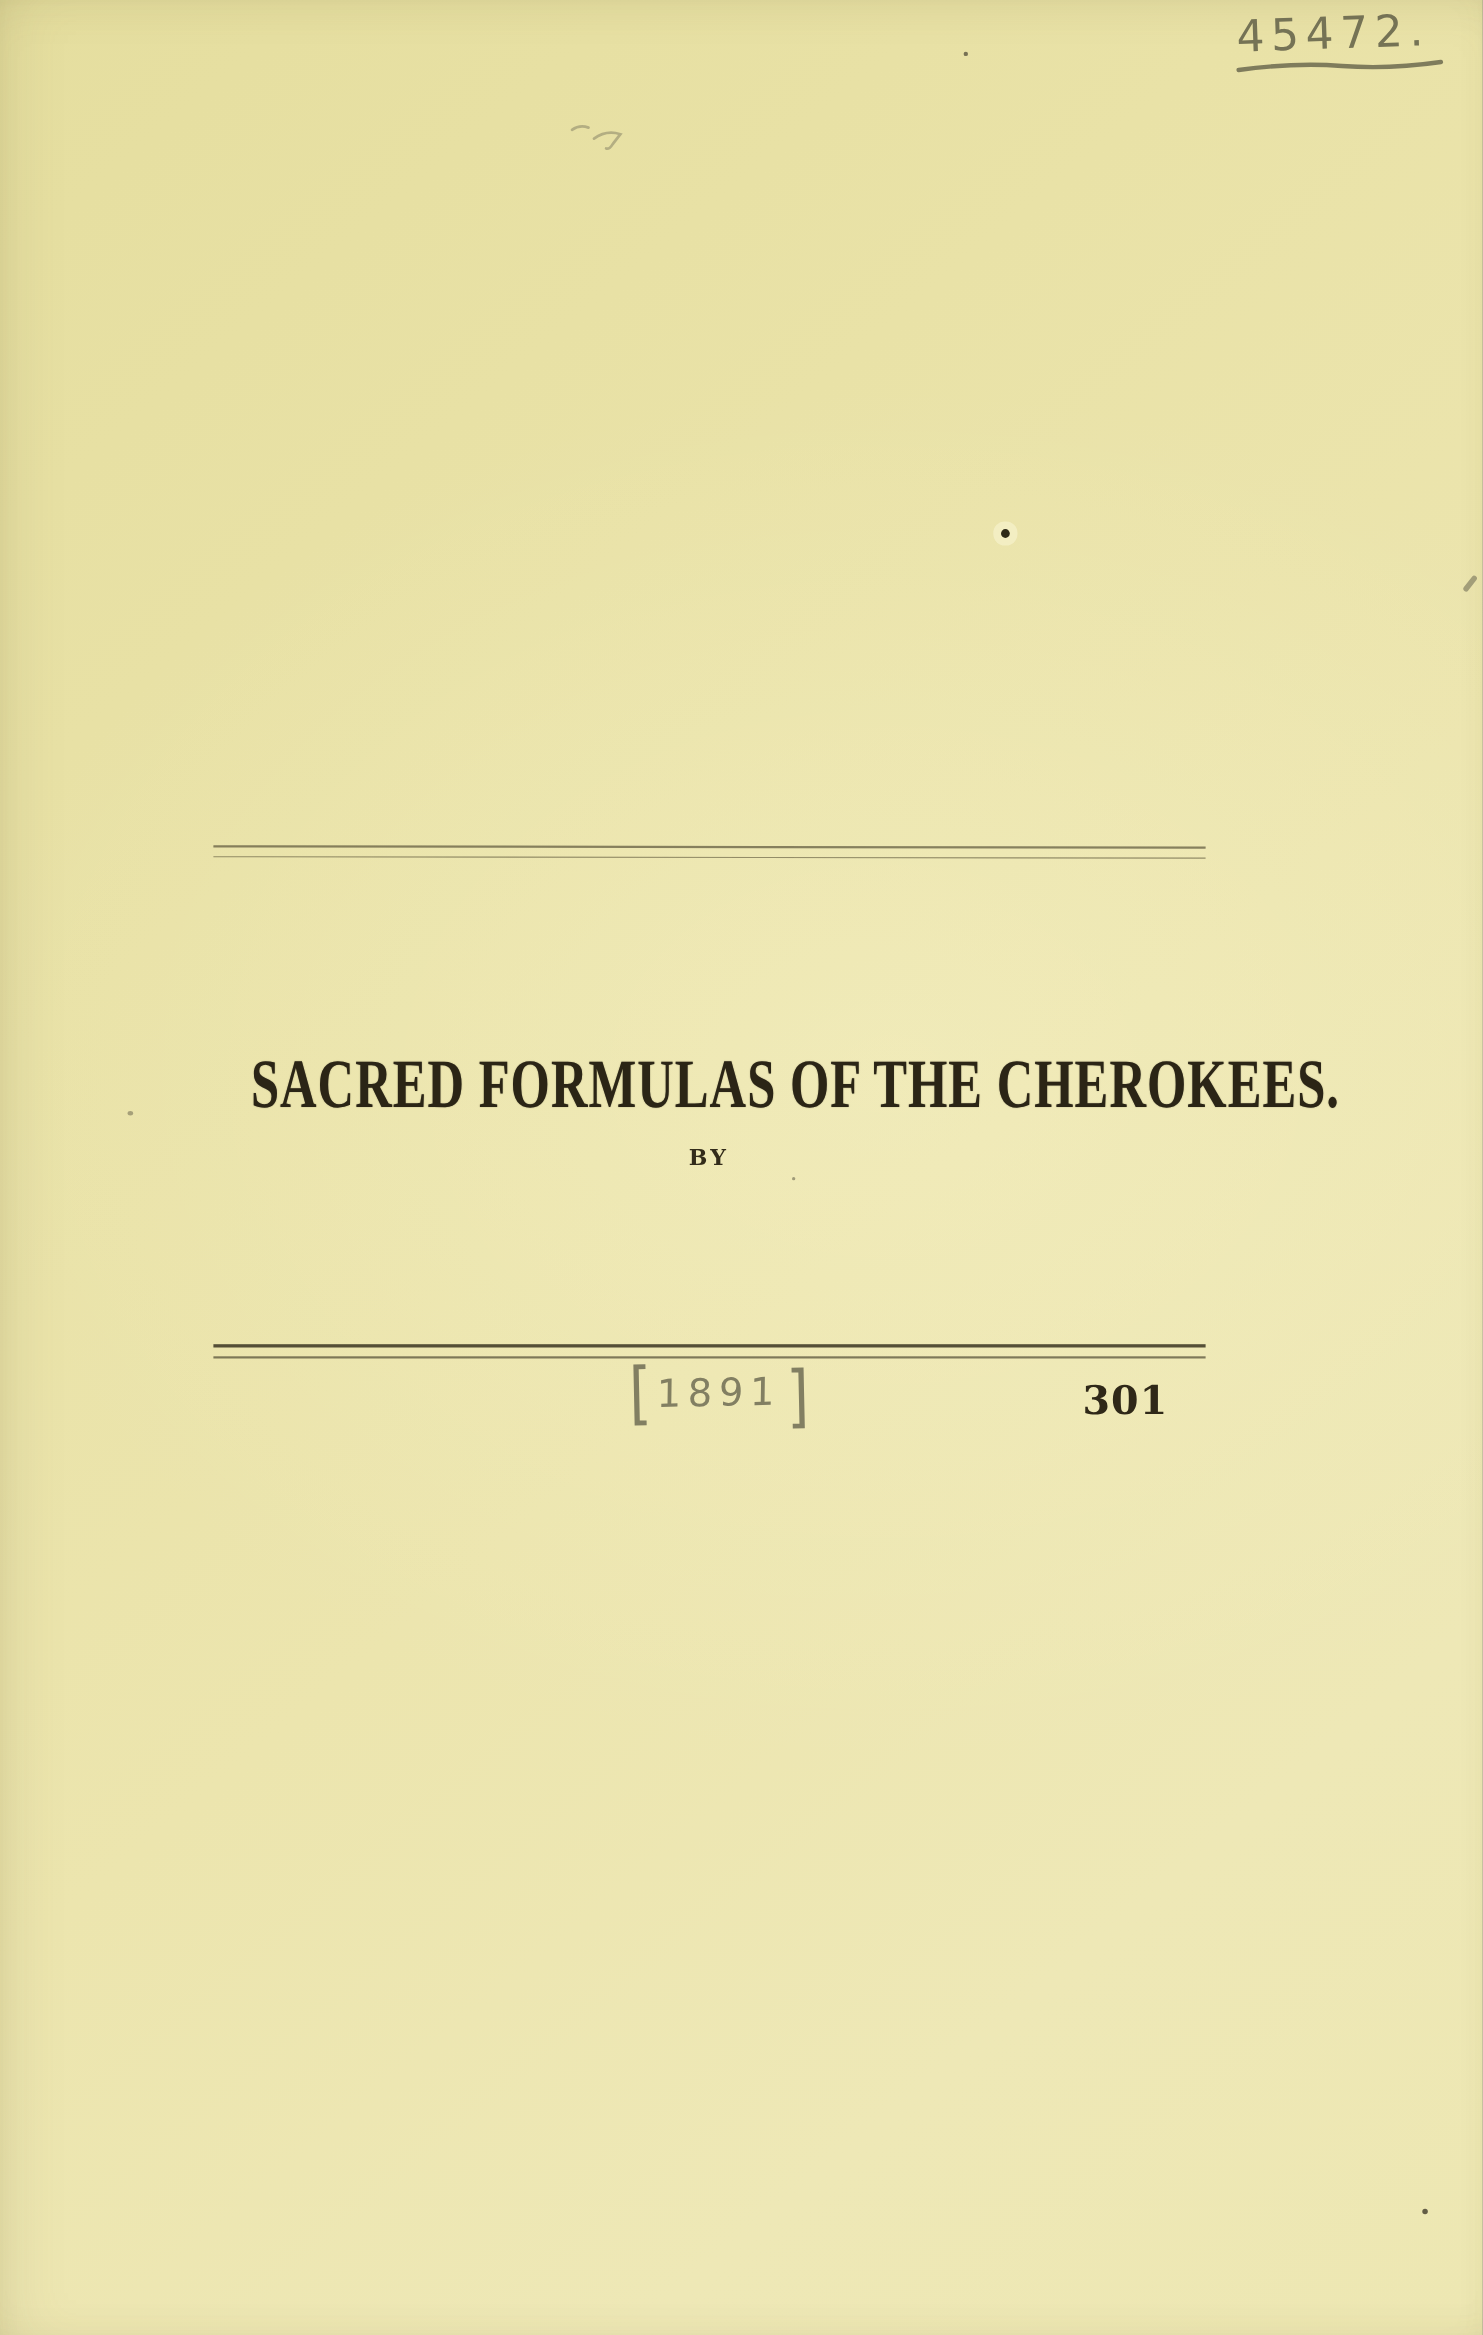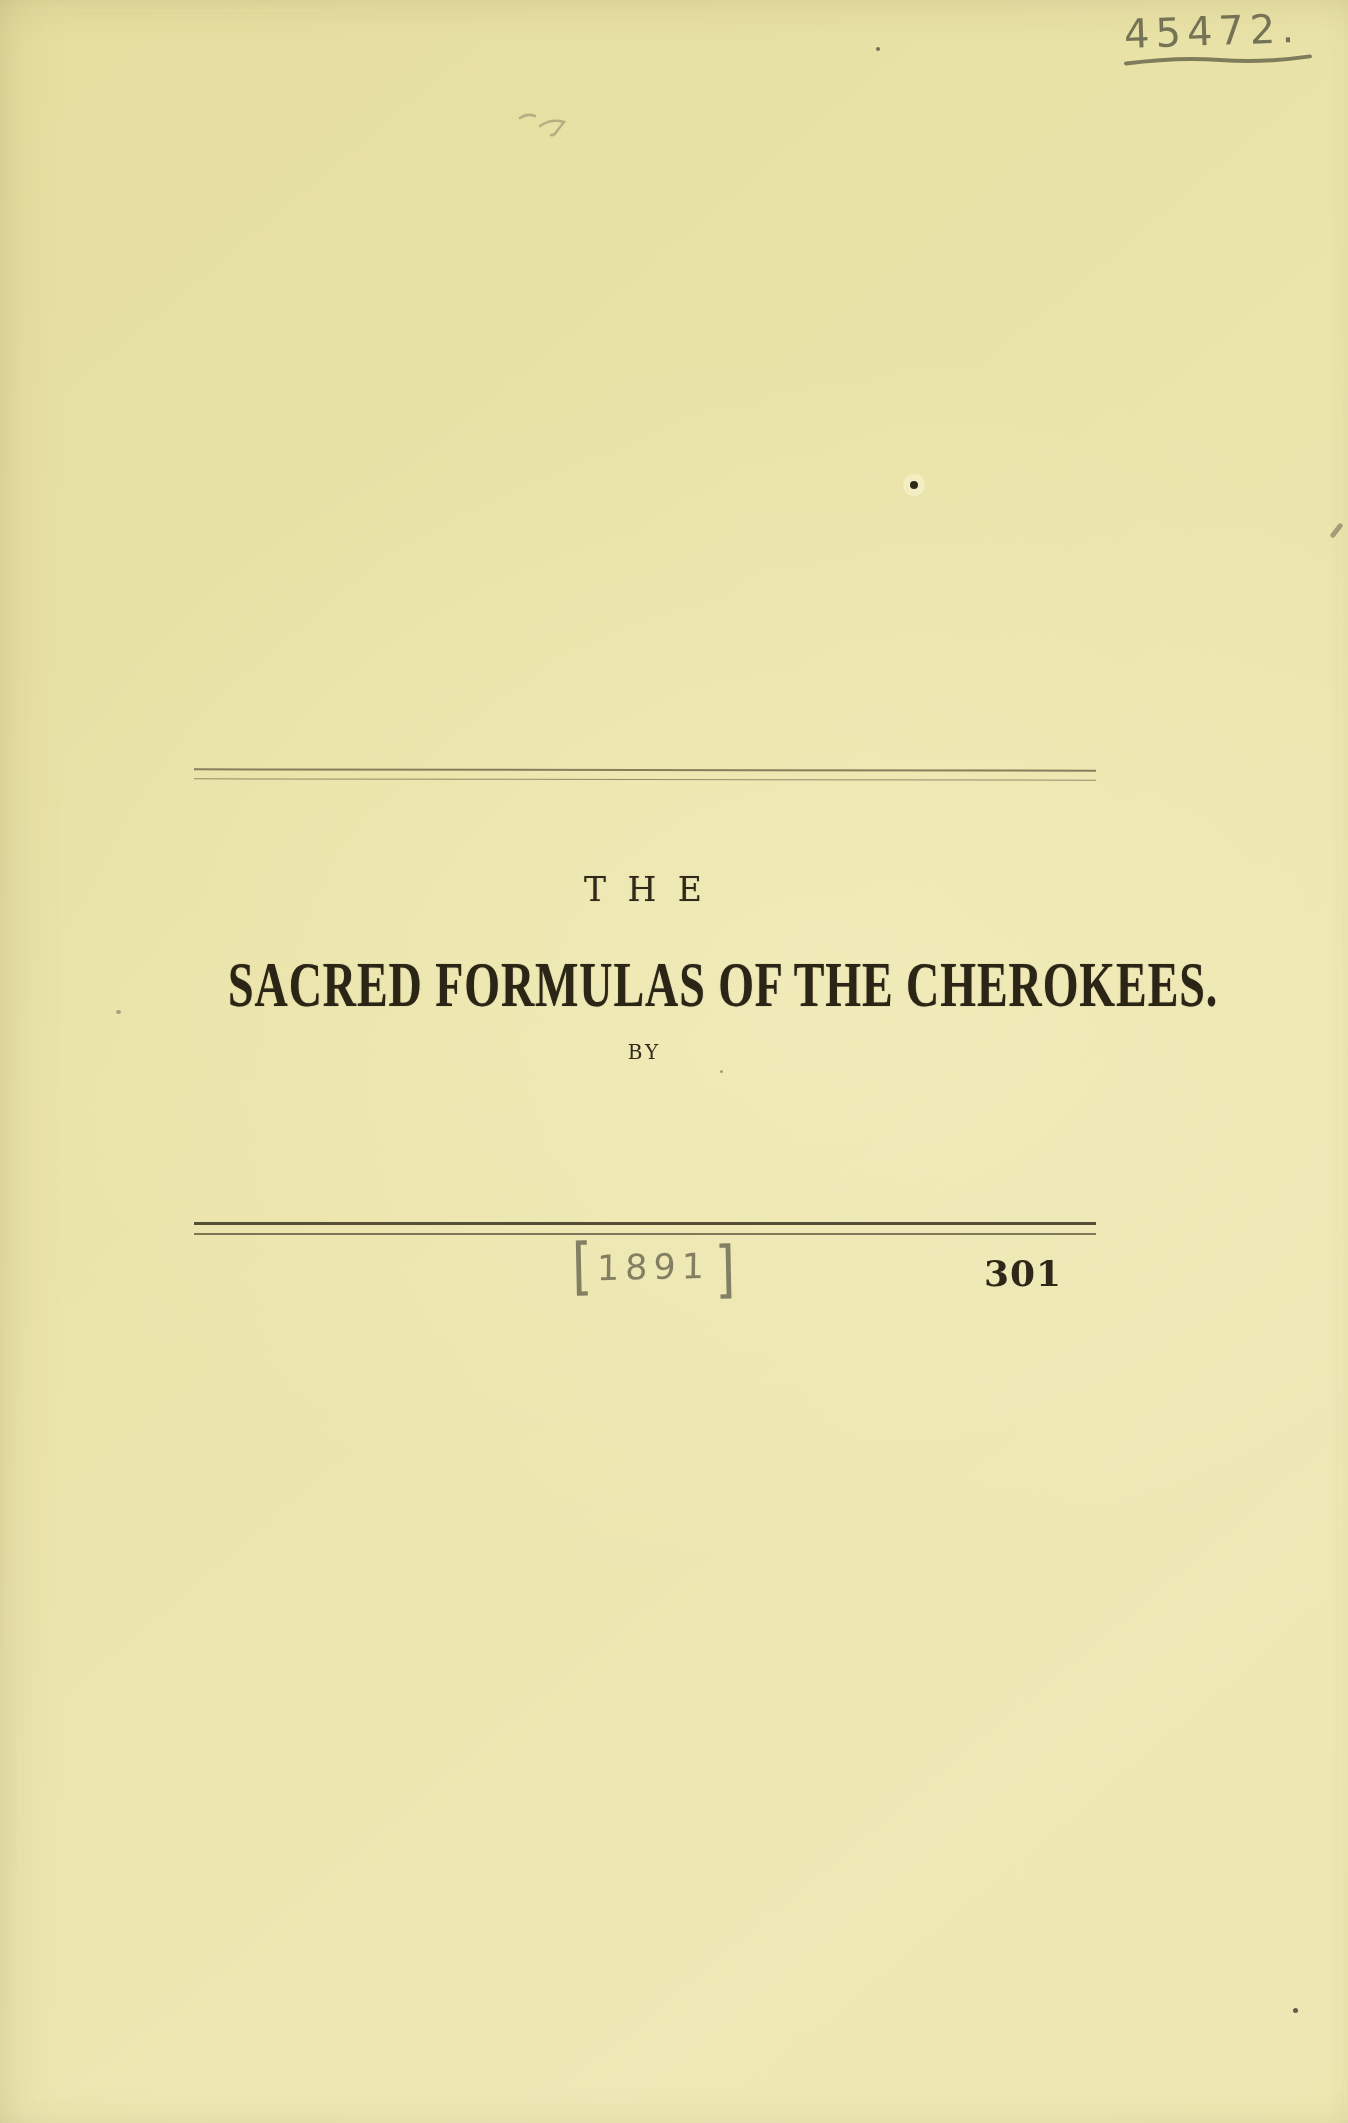--- a/index.html
+++ b/index.html
@@ -93,21 +93,21 @@
     white-space: nowrap;
     transform: scale(0.92, 1.26);
     transform-origin: 50% 0;
     color: #2b2516;
     text-shadow: 0 0 1px rgba(43,37,22,0.45);
   }
 
   .byline {
     top: 1040px;
     font-size: 20px;
-    font-weight: 400;
+    font-weight: 700;
     letter-spacing: 3px;
     text-indent: 3px;
     color: #332c1a;
   }
 
   .author {
     top: 1086px;
     font-size: 37px;
     letter-spacing: 9px;
     text-indent: 9px;
@@ -182,21 +182,20 @@
 
   <div class="scribble">
     <svg width="66" height="34">
       <path d="M4 10 q 7 -5 15 -2" stroke="#8a8668" stroke-width="2.5" fill="none" stroke-linecap="round"></path>
       <path d="M24 18 q 11 -8 24 -4 l -7 9 q -3 5 -6 4" stroke="#8a8668" stroke-width="2.5" fill="none" stroke-linecap="round"></path>
     </svg>
   </div>
 
   <div class="rule-double rule-top"></div>
 
-  <div class="column pretitle">THE</div>
 
   <div class="column main-title">SACRED FORMULAS OF THE CHEROKEES.</div>
 
   <div class="column byline">BY</div>
 
 
   <div class="rule-double rule-bottom"></div>
 
   <div class="year-note">
     <span class="bracket">[</span>

